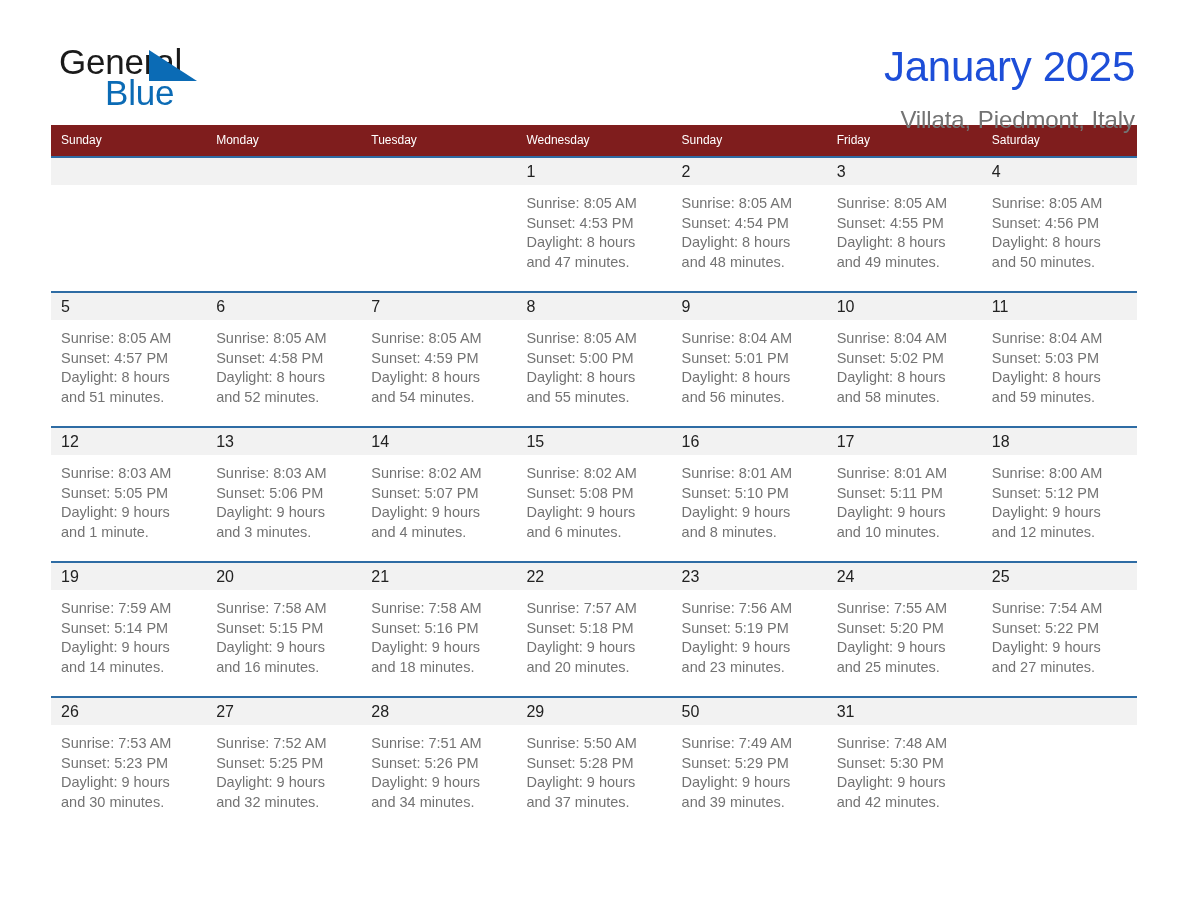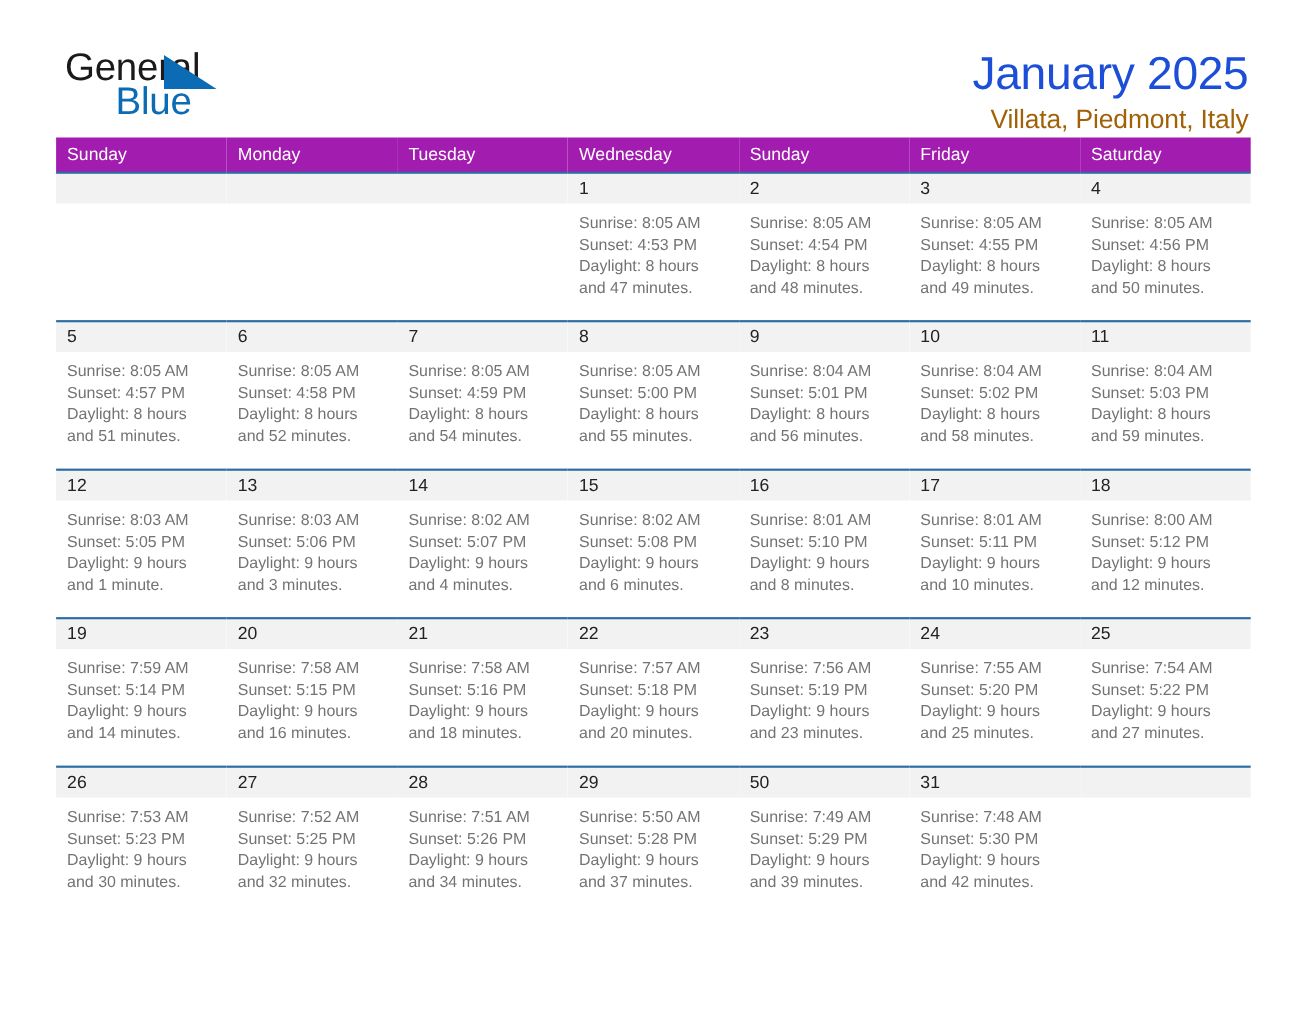--- a/index.html
+++ b/index.html
@@ -74,42 +74,42 @@
     line-height: 46px;
     font-weight: 400;
     color: #1d4ed8;
     letter-spacing: -0.3px;
     margin: 0;
   }
   .cal-subtitle {
     font-size: 24px;
     line-height: 30px;
     font-weight: 400;
-    color: #a16207;
-    margin: 4px 0 0 0;
+    color: #737373;
+    margin: 15px 0 0 0;
     letter-spacing: -0.1px;
   }
 
   
   .calendar {
     width: 1086px;
     border-collapse: collapse;
     table-layout: fixed;
     margin-top: 17px;
   }
   .calendar th,
   .calendar td {
     padding: 0;
     margin: 0;
     vertical-align: top;
   }
   .dow {
-    background: #a21caf;
+    background: #7f1d1d;
     color: #ffffff;
-    font-size: 16px;
+    font-size: 12px;
     font-weight: 400;
     text-align: left;
     height: 31px;
     line-height: 31px;
     padding-left: 10px !important;
     box-sizing: border-box;
   }
   .daycell {
     border-top: 2px solid #2e6ca4;
     height: 135px;

